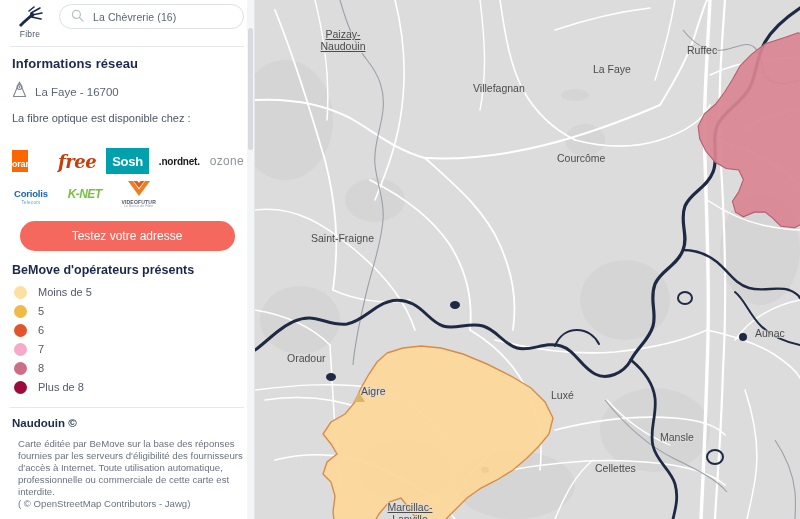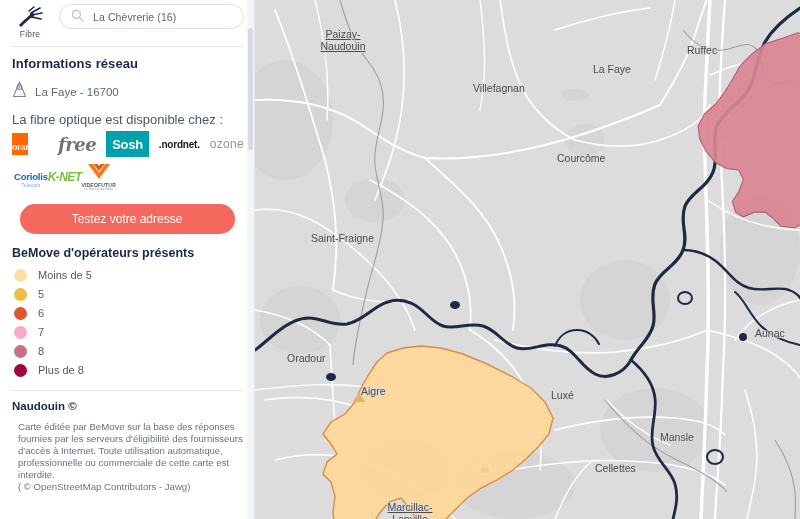--- a/index.html
+++ b/index.html
@@ -50,36 +50,36 @@
 
   h2.section {
     font-size: 13px; font-weight: bold; color: #1b2a4a; margin: 0 0 10px 2px;
     letter-spacing: .1px;
   }
 
   .commune-row { display:flex; align-items:center; gap:8px; margin: 0 0 10px 2px; }
   .commune-row .pin { flex:0 0 auto; }
   .commune-row .name { font-size: 11.5px; color:#5a6575; }
 
-  .avail-line { font-size: 13px; color:#4d5667; margin: 0 0 4px 2px; }
+  .avail-line { font-size: 11px; color:#4d5667; margin: 0 0 24px 2px; }
 
   
   .logos { margin-left: 2px; }
   .logo-row { display:flex; align-items:center; gap:10px; margin-bottom: 6px; }
-  .logo-row.r2 { gap: 0; margin-left: 2px; }
+  .logo-row.r2 { gap: 20px; margin-left: 2px; }
 
   .lg-orange {
     width: 38px; height: 22px; background:#ff6600; position:relative;
   }
   .lg-orange span {
     position:absolute; left:0; right:0; bottom:3px; text-align:center;
     color:#fff; font-size:9px; font-weight:bold; letter-spacing:-.2px;
   }
   .lg-free {
-    font-size: 18px; font-weight: bold; font-style: italic; color:#737373;
+    font-size: 18px; font-weight: bold; font-style: italic; color:#c2410c;
     font-family: "DejaVu Serif", serif; letter-spacing:-.5px;margin-left:20px;
   }
   .lg-sosh {
     background:#00a0ad; padding: 4px 6px;
   }
   .lg-sosh span { color:#fff; font-size:13px; font-weight:bold; letter-spacing:-.3px; }
   .lg-nordnet { font-size:10px; font-weight:bold; color:#1a1a1a; letter-spacing:-.2px; }
   .lg-ozone { font-size:12px; color:#8e9499; letter-spacing:.3px; }
   .lg-coriolis { text-align:center; line-height:1; }
   .lg-coriolis .a { font-size:9.5px; font-weight:bold; color:#1565b8; letter-spacing:-.2px; }

